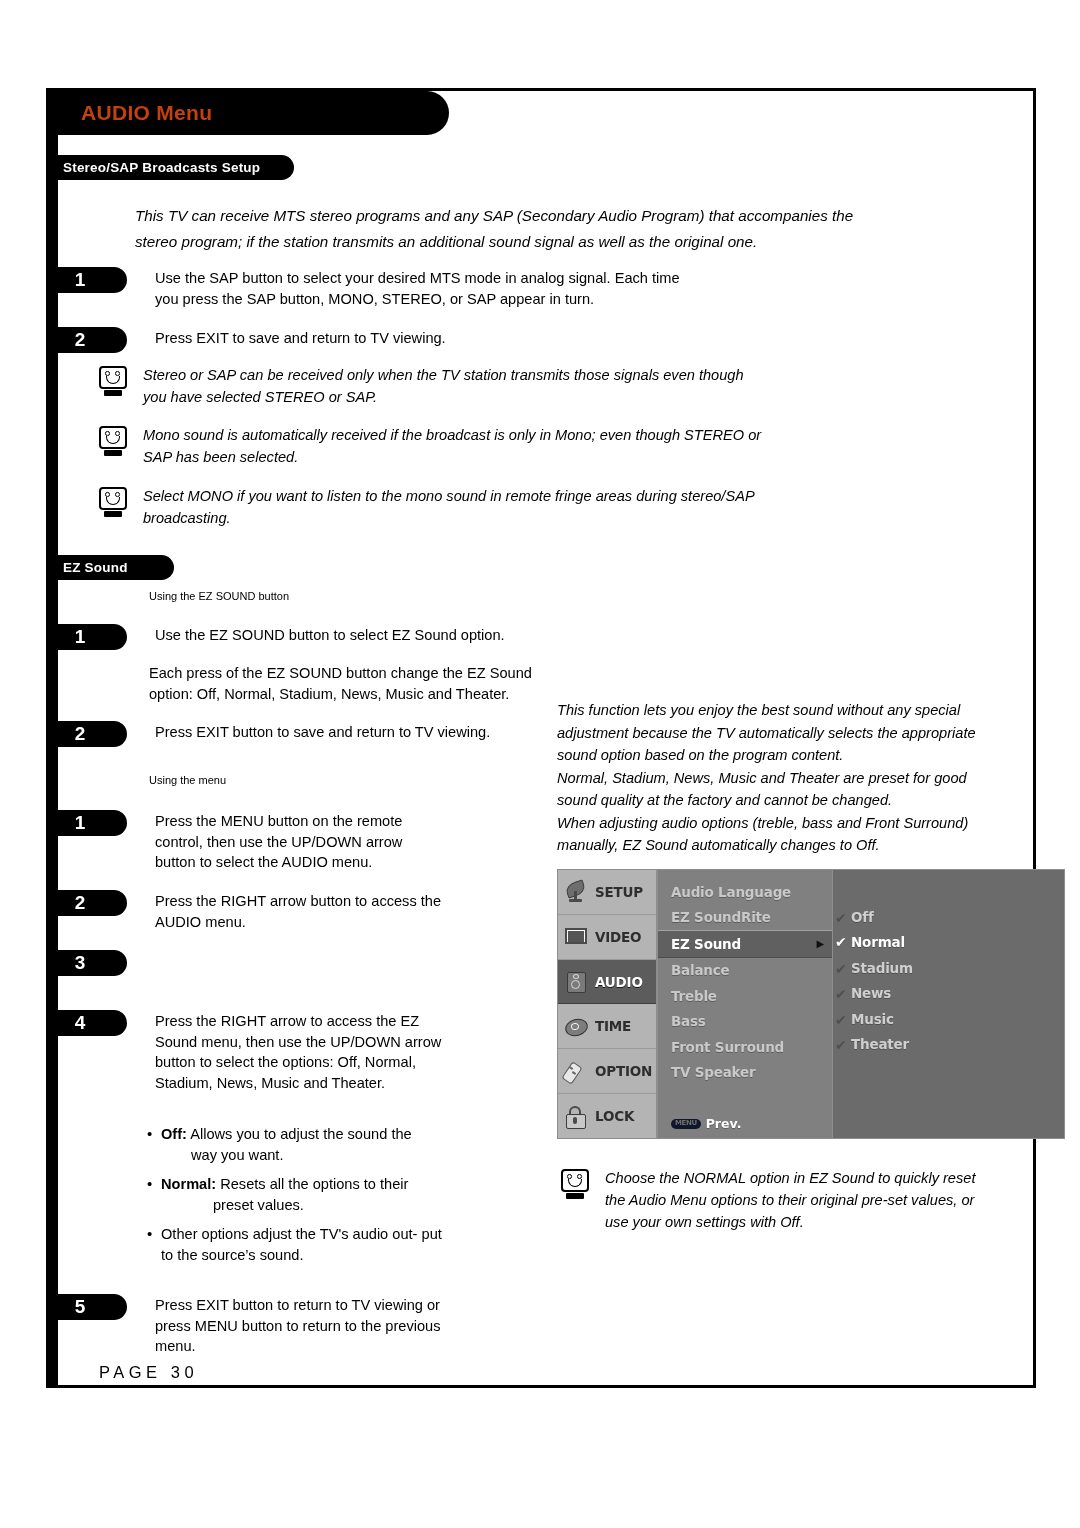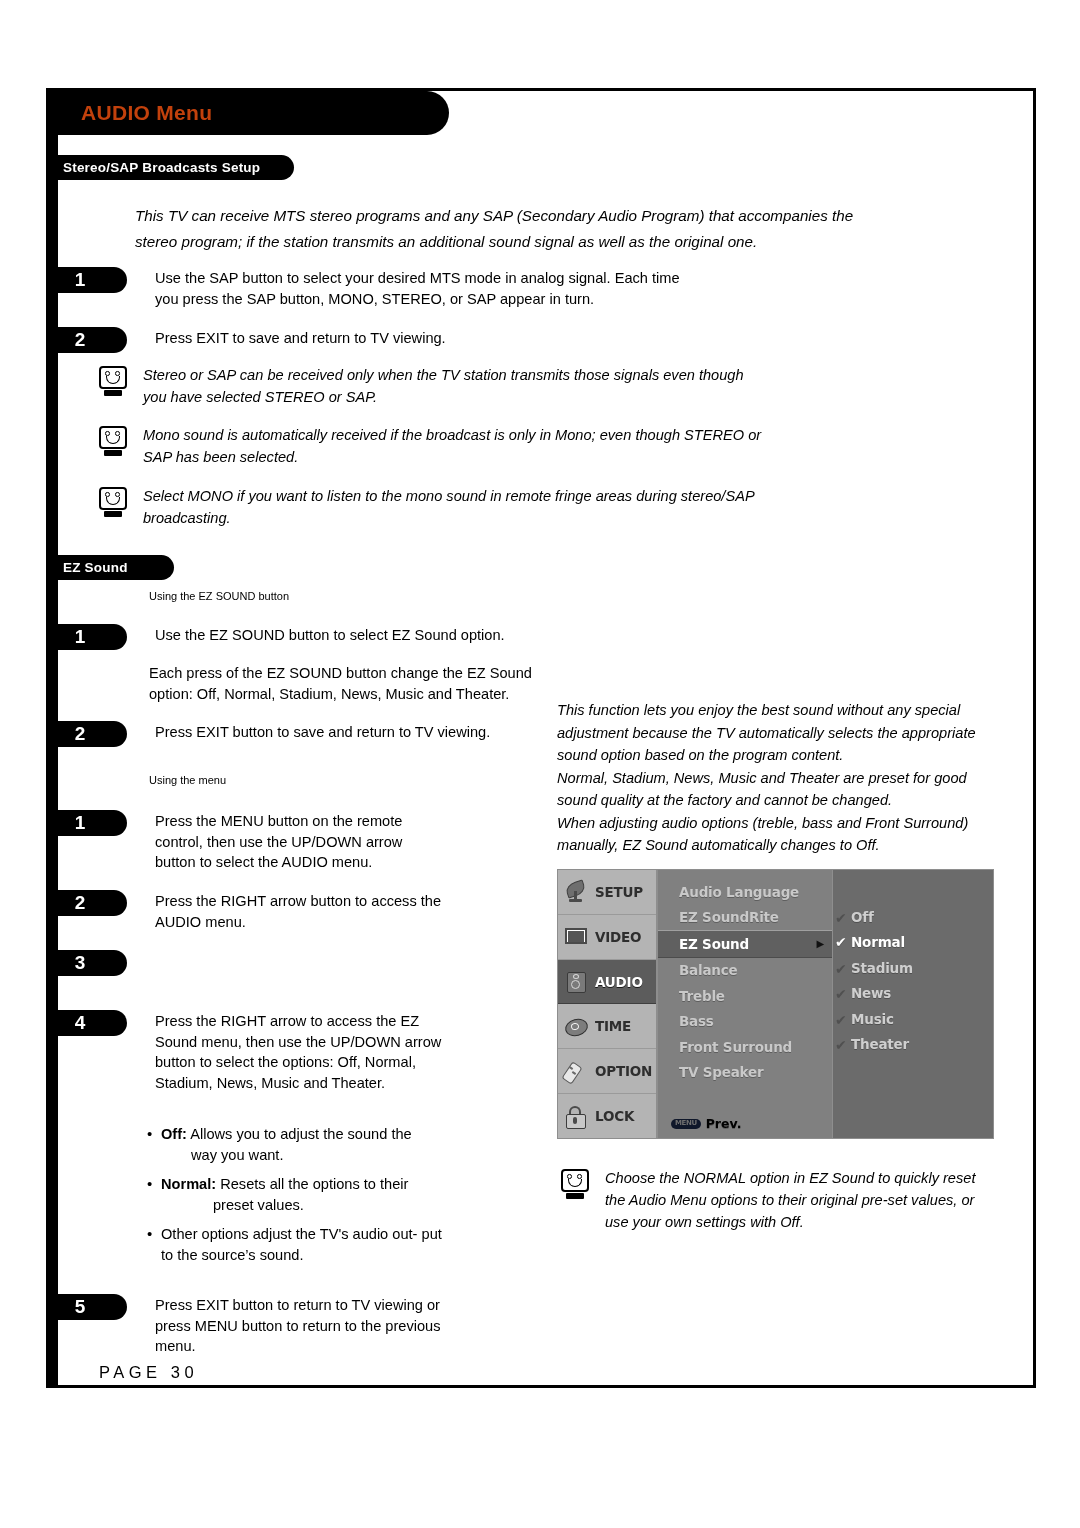--- a/index.html
+++ b/index.html
@@ -224,21 +224,21 @@
     font-size: 16.5px;
     letter-spacing: 4.5px;
     font-weight: 400;
   }
 
   
   .osd {
     position: absolute;
     left: 508px;
     top: 778px;
-    width: 437px;
+    width: 508px;
     height: 270px;
     background: #bfbfbf;
     display: flex;
     font-family: "DejaVu Sans", sans-serif;
   }
   .osd-left {
     width: 100px;
     background: #b4b4b4;
     border: 1px solid #8e8e8e;
     box-sizing: border-box;
@@ -359,21 +359,21 @@
     background: #808080;
     border: 1px solid #8e8e8e;
     box-sizing: border-box;
     padding-top: 9px;
     position: relative;
   }
   .osd-row {
     height: 25.5px;
     display: flex;
     align-items: center;
-    padding-left: 21px;
+    padding-left: 13px;
     padding-right: 8px;
     font-size: 13.5px;
     font-weight: bold;
     color: #c9c9c9;
     letter-spacing: -.2px;
     text-shadow: 0 1px 0 #5e5e5e;
   }
   .osd-row.hl {
     background: #606060;
     color: #ffffff;
@@ -400,21 +400,21 @@
     font-size: 7px;
     font-weight: bold;
     border-radius: 5px;
     padding: 1.5px 4px;
     letter-spacing: -.4px;
     line-height: 1;
   }
   .osd-prev .pv {
     font-size: 12.5px;
     font-weight: bold;
-    color: #000000;
+    color: #ffffff;
     text-shadow: 0 1px 0 #5e5e5e;
   }
 
   .osd-right {
     flex: 1 1 auto;
     background: #6b6b6b;
     border: 1px solid #8e8e8e;
     border-left: none;
     box-sizing: border-box;
     padding-top: 34px;

